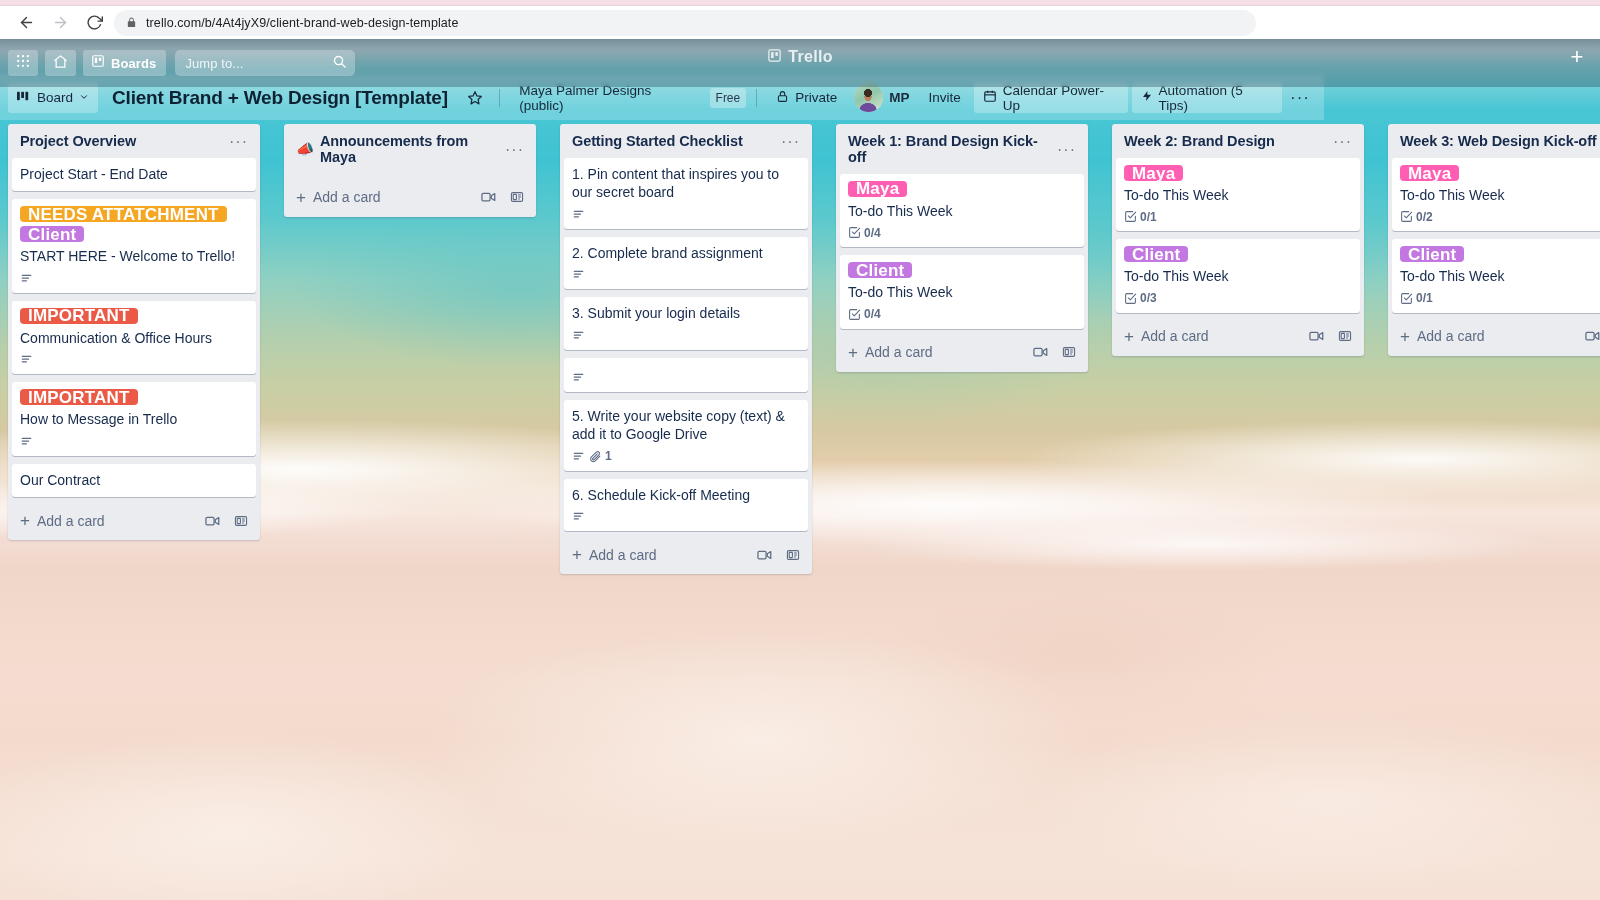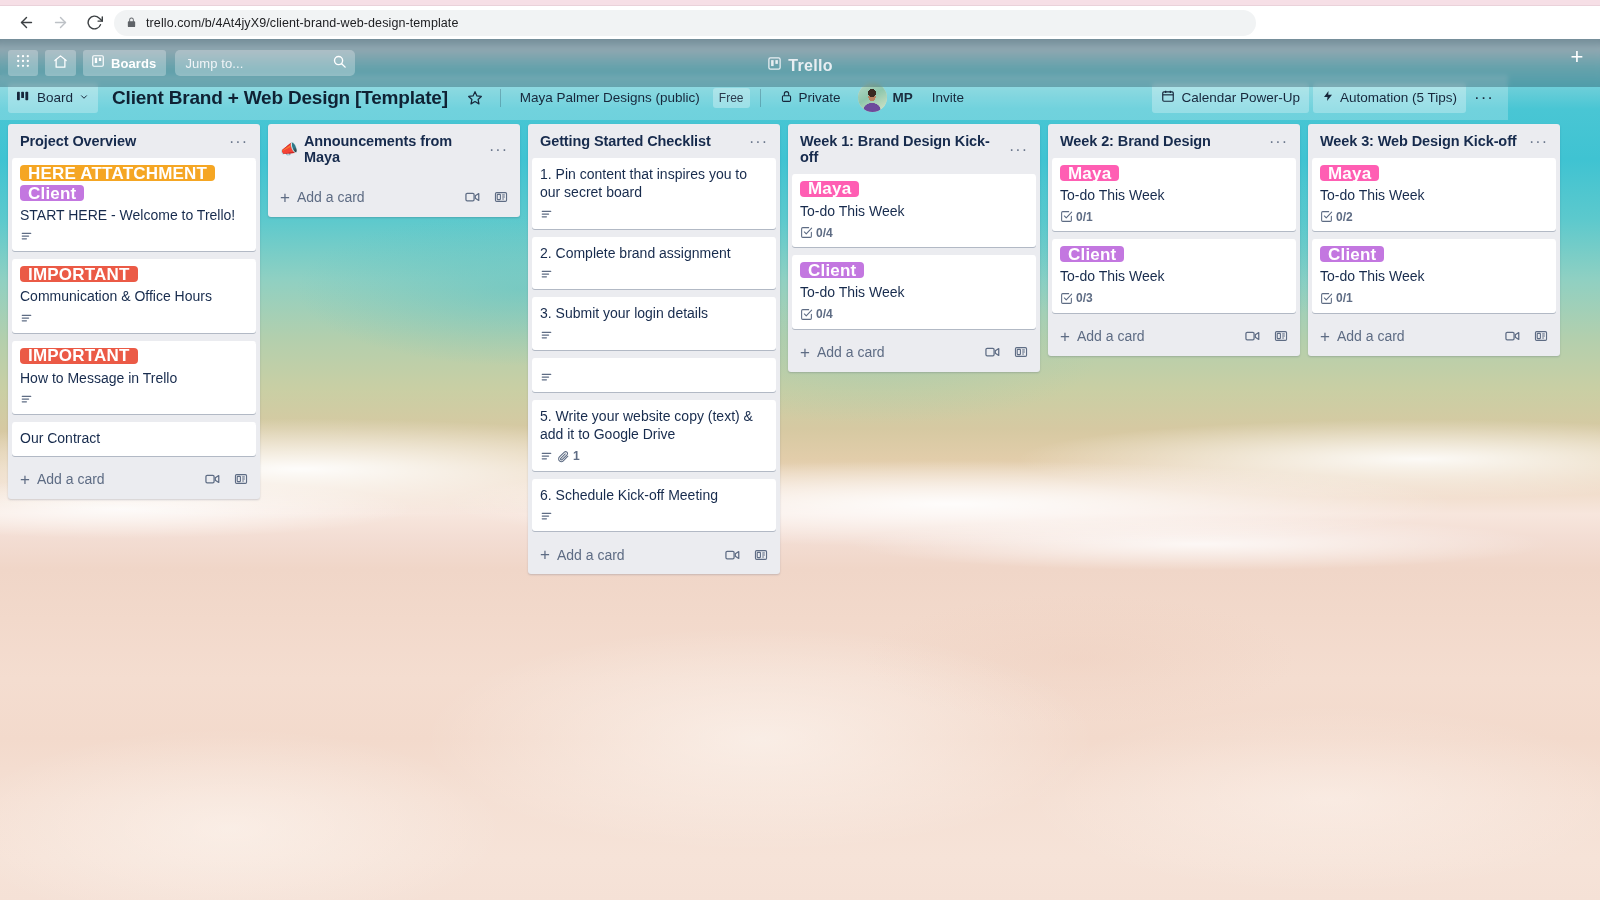--- a/index.html
+++ b/index.html
@@ -166,21 +166,21 @@
   .nav-search .ph {
     font-size: 13px;
     color: #f0f4f7;
     letter-spacing: .1px;
   }
   .nav-logo {
     position: absolute;
     left: 0; right: 0;
     top: 0; height: 36px;
     display: flex;
-    align-items: flex-end;
+    align-items: center;
     justify-content: center;
     gap: 6px;
     pointer-events: none;
   }
   .nav-logo .name {
     font-size: 16px;
     font-weight: bold;
     color: #e8eef2;
     letter-spacing: .3px;
   }
@@ -192,21 +192,21 @@
     color: #ffffff;
     font-size: 22px;
     font-weight: 300;
     line-height: 1;
   }
 
   
   .boardbar {
     position: absolute;
     top: 75px; left: 0;
-    width: 1508px; height: 45px;
+    width: 1324px; height: 45px;
     background: rgba(255,255,255,.22);
     display: flex;
     align-items: center;
     padding: 0 8px;
     gap: 4px;
     z-index: 9;
   }
   .bb-btn {
     height: 30px;
     border-radius: 3px;
@@ -284,21 +284,21 @@
   }
 
   
   .lists {
     position: absolute;
     top: 124px; left: 0;
     width: 1600px;
     height: 776px;
     display: flex;
     align-items: flex-start;
-    gap: 8px;
+    gap: 24px;
     padding: 0 8px;
     z-index: 5;
   }
   .list {
     width: 252px;
     flex: 0 0 252px;
     background: #ebecf0;
     border-radius: 3px;
     padding: 0 4px 4px 4px;
     box-shadow: 0 1px 2px rgba(9,30,66,.18);
@@ -579,22 +579,25 @@
   <div class="lists" id="lists-container">
       <div class="list">
         <div class="list-header">
           <div class="list-title">
             <span>Project Overview</span>
           </div>
           <span class="list-dots">···</span>
         </div>
         <div class="cards">
           <div class="card">
+            <div class="card-title">Project Start - End Date</div>
+          </div>
+          <div class="card">
             <div class="card-labels">
-              <span class="label-chip" style="background: rgb(245, 166, 35);">HERE ATTATCHMENT</span>
+              <span class="label-chip" style="background: rgb(245, 166, 35);">NEEDS ATTATCHMENT</span>
               <span class="label-chip" style="background: rgb(195, 119, 224);">Client</span>
             </div>
             <div class="card-title">START HERE - Welcome to Trello!</div>
             <div class="card-badges">
               <span class="badge">
                 <span>
                   <svg width="13" height="13" viewBox="0 0 24 24" fill="#5e6c84">
                     <rect x="3" y="5" width="18" height="2.4" rx="1.2"></rect>
                     <rect x="3" y="10" width="14" height="2.4" rx="1.2"></rect>
                     <rect x="3" y="15" width="10" height="2.4" rx="1.2"></rect>

